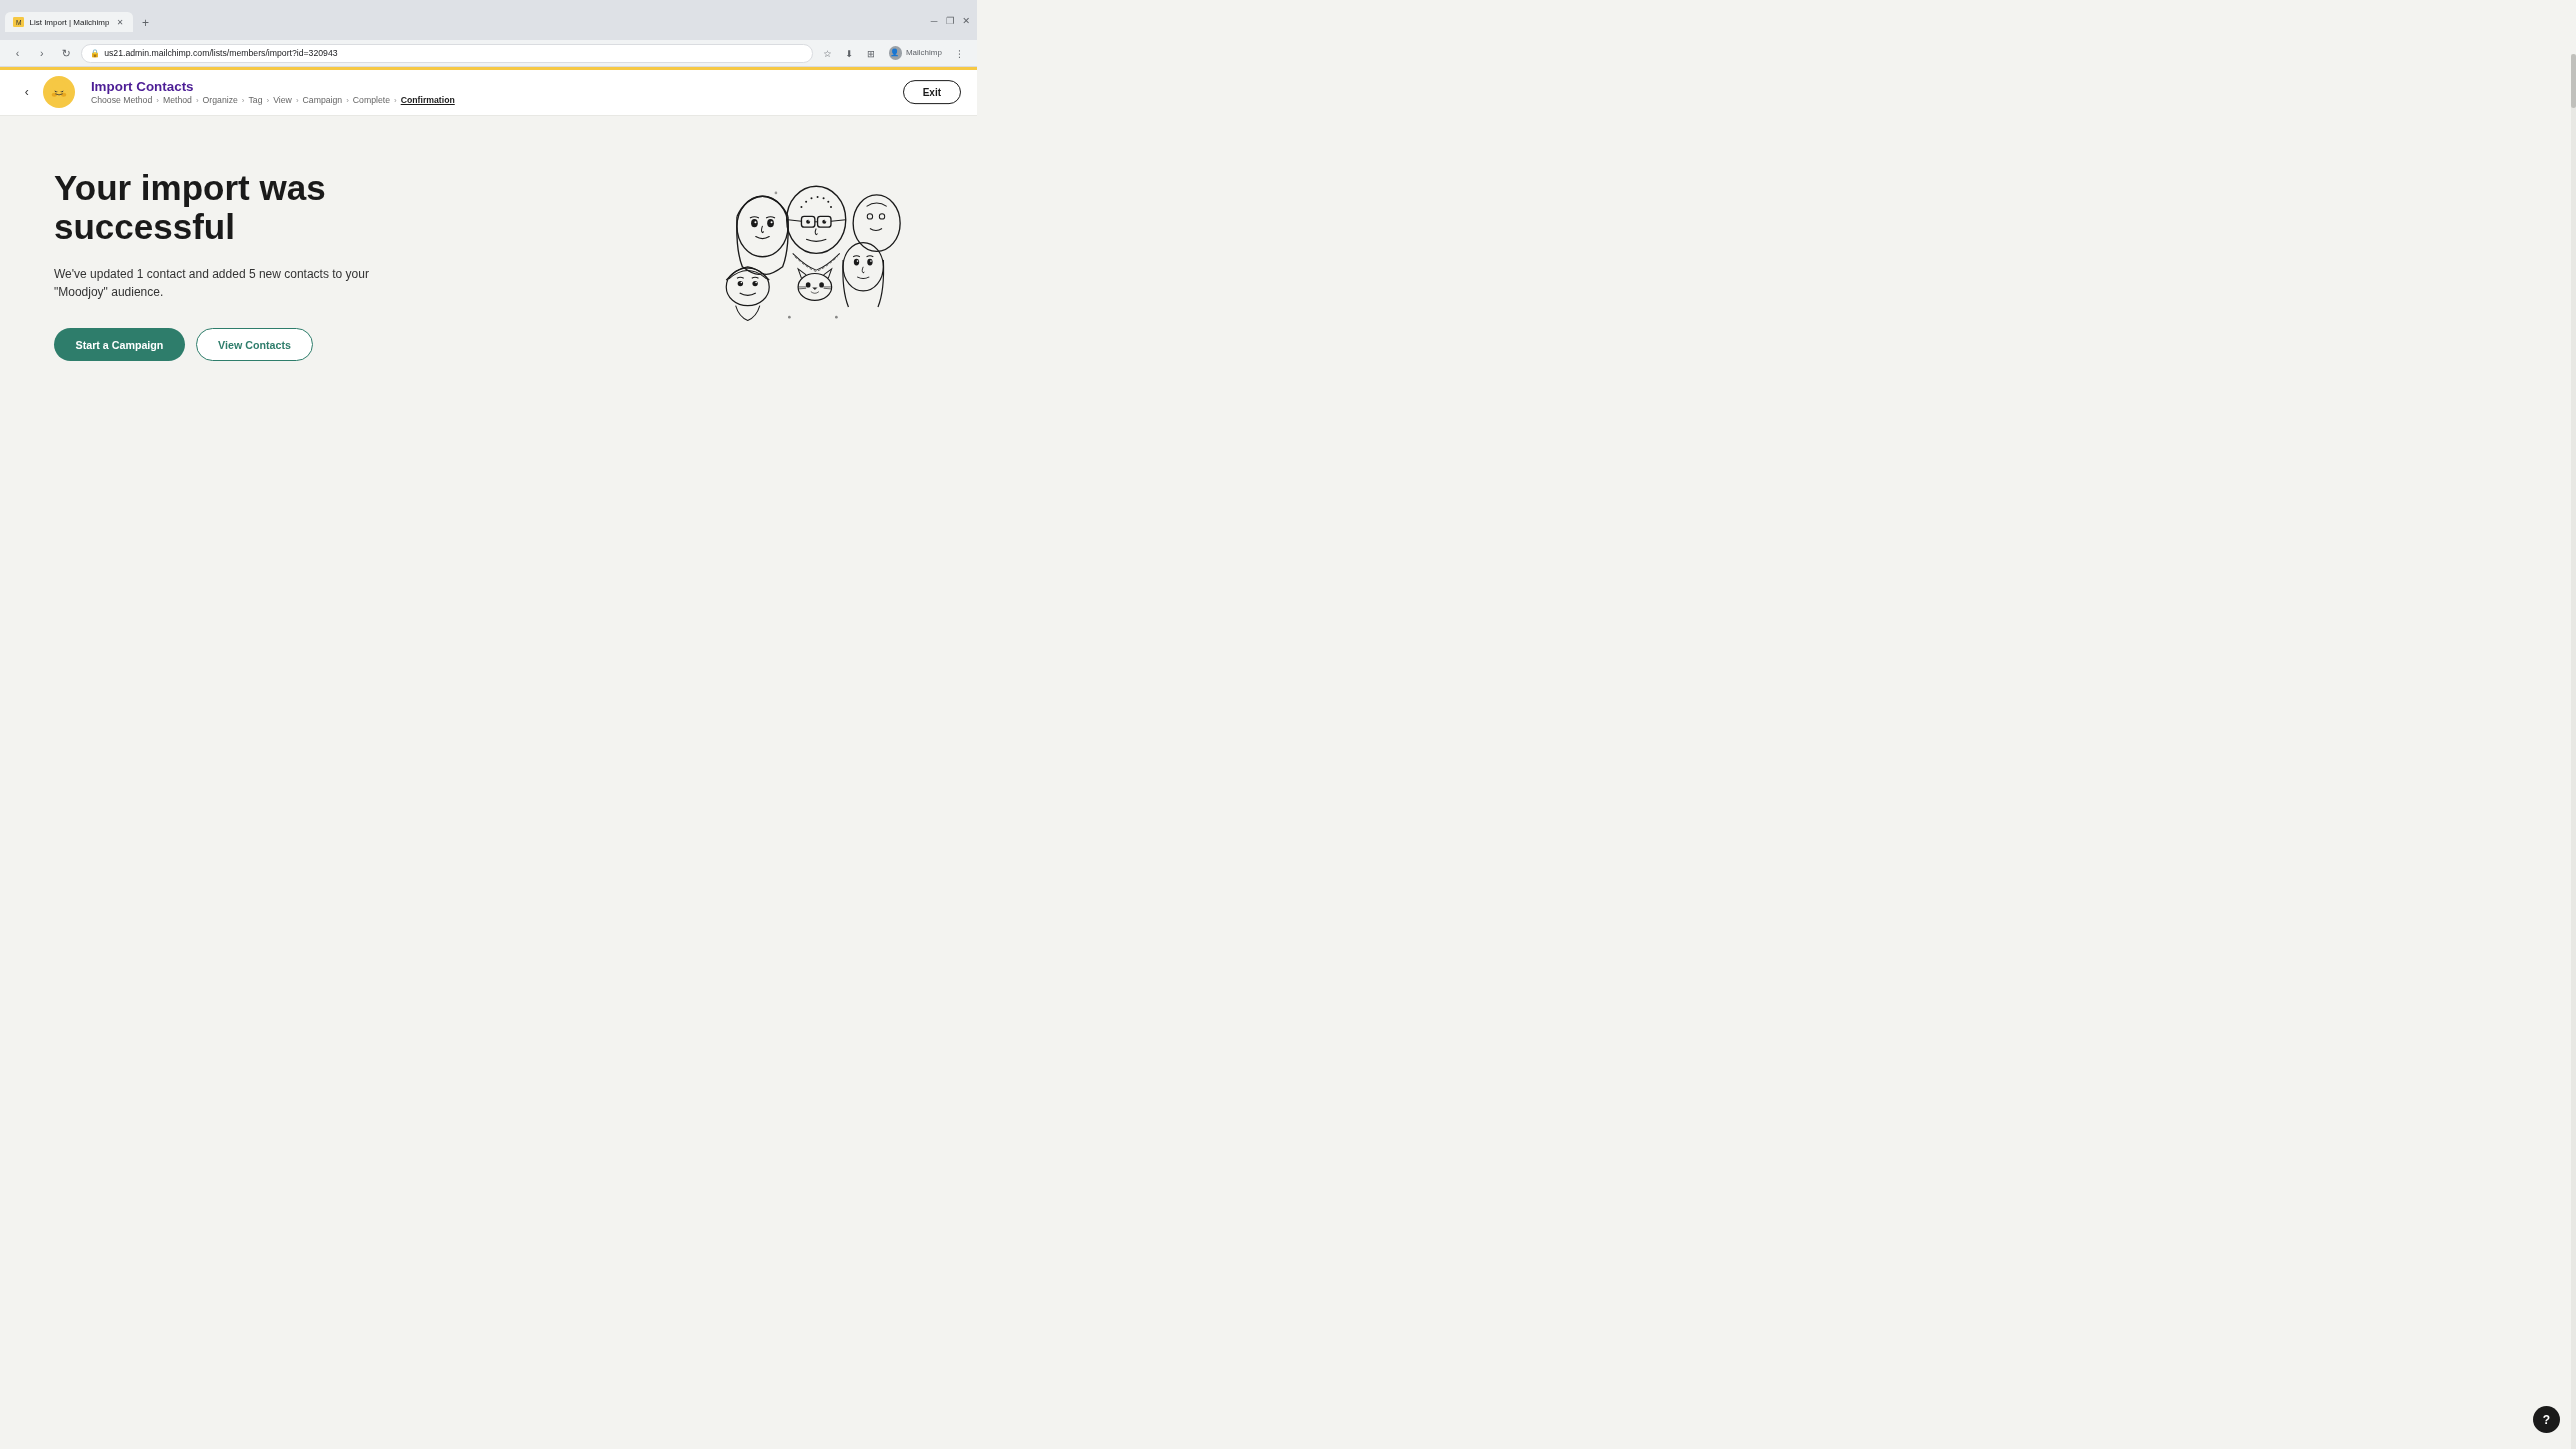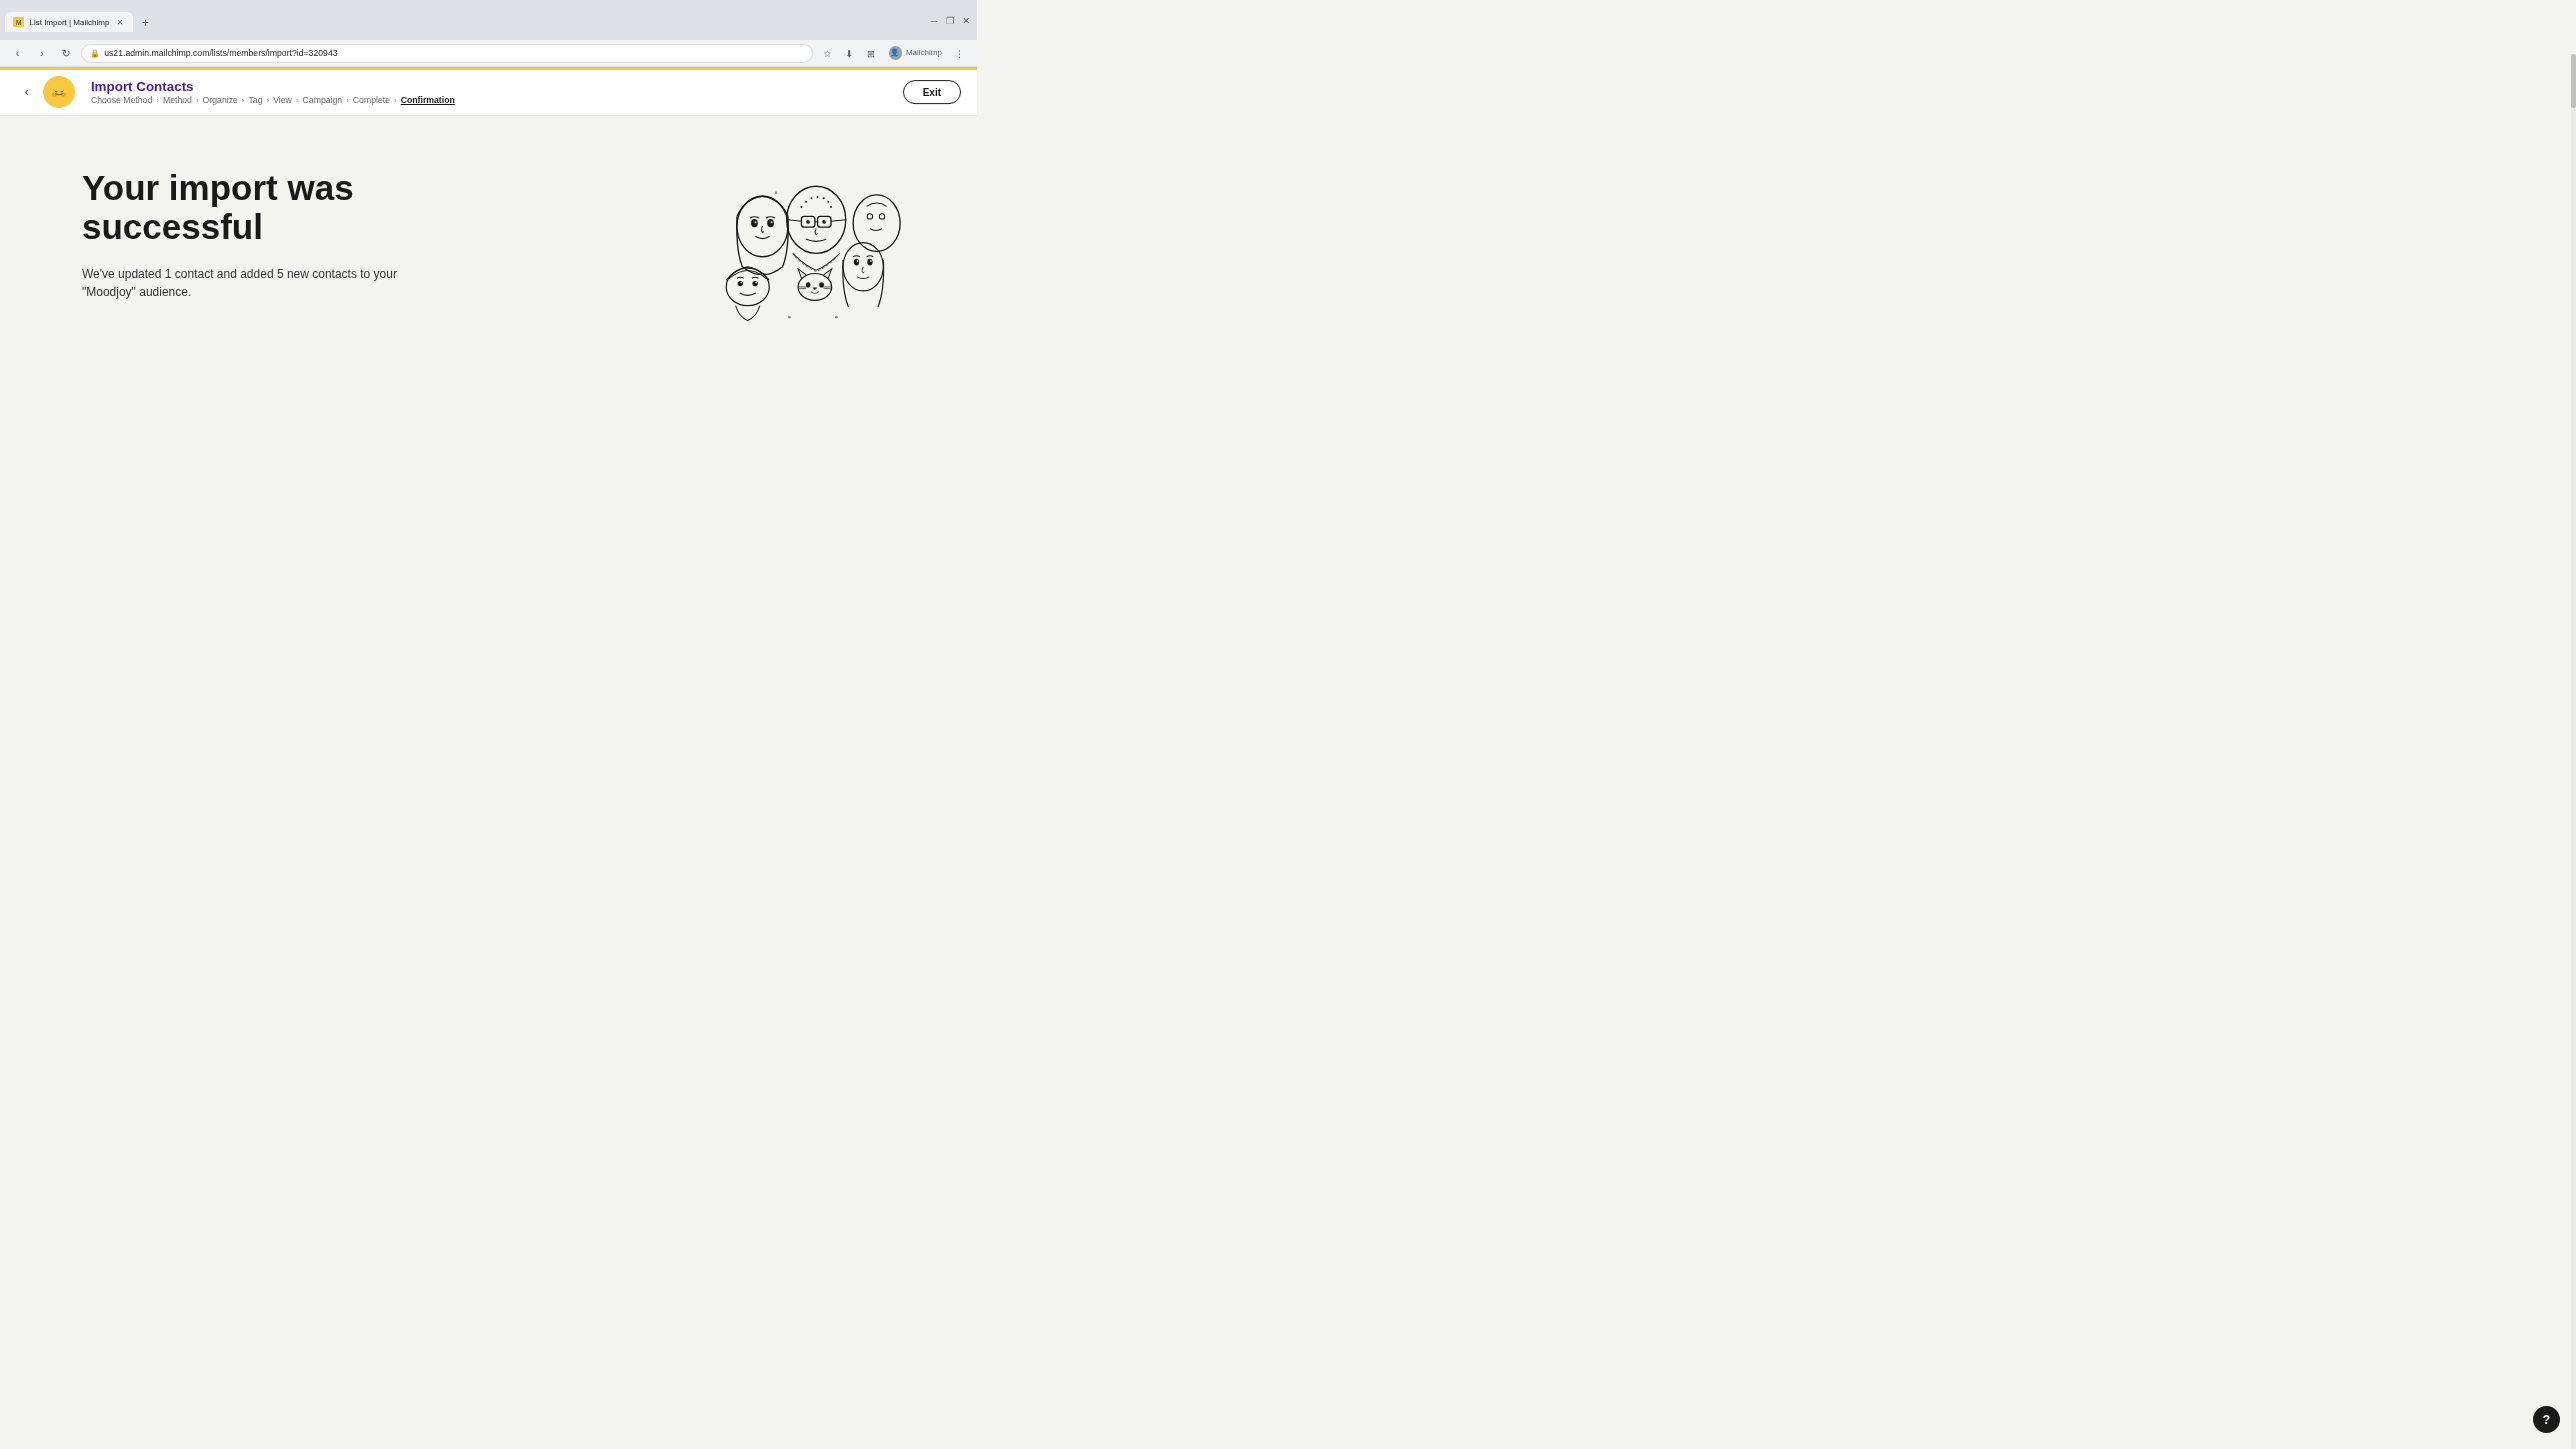--- a/index.html
+++ b/index.html
@@ -297,21 +297,20 @@
       cursor: pointer;
     }
 
     
     .main-content {
       padding: 40px 54px;
       display: flex;
       align-items: flex-start;
       gap: 80px;
       min-height: 389px;
-      margin-left: 28px;
     }
 
     .left-panel {
       flex: 1;
       padding-top: 13.4px;
     }
 
     .success-heading {
       font-size: 35px;
       font-weight: 800;
@@ -497,20 +496,24 @@
   <button class="exit-btn">Exit</button>
 </div>
 
 <div class="main-content">
   <div class="left-panel">
     <h1 class="success-heading">
       <span>Your import was</span><br>
       <span>successful</span>
     </h1>
     <p class="success-body">We've updated 1 contact and added 5 new contacts to your "Moodjoy" audience.</p>
+    <div class="action-buttons">
+      <button class="btn-campaign">Start a Campaign</button>
+      <button class="btn-contacts">View Contacts</button>
+    </div>
   </div>
 
   <div class="right-panel">
     <svg class="illustration" viewBox="0 0 320 280" xmlns="http://www.w3.org/2000/svg">
 
       <ellipse cx="260" cy="100" rx="35" ry="42" fill="none" stroke="#1a1a1a" stroke-width="2"></ellipse>
       <circle cx="250" cy="90" r="4" fill="none" stroke="#1a1a1a" stroke-width="1.5"></circle>
       <circle cx="268" cy="90" r="4" fill="none" stroke="#1a1a1a" stroke-width="1.5"></circle>
       <path d="M250 108 Q259 114 268 108" stroke="#1a1a1a" stroke-width="1.5" fill="none"></path>
       <path d="M245 75 Q260 65 275 75" stroke="#1a1a1a" stroke-width="1.5" fill="none"></path>

